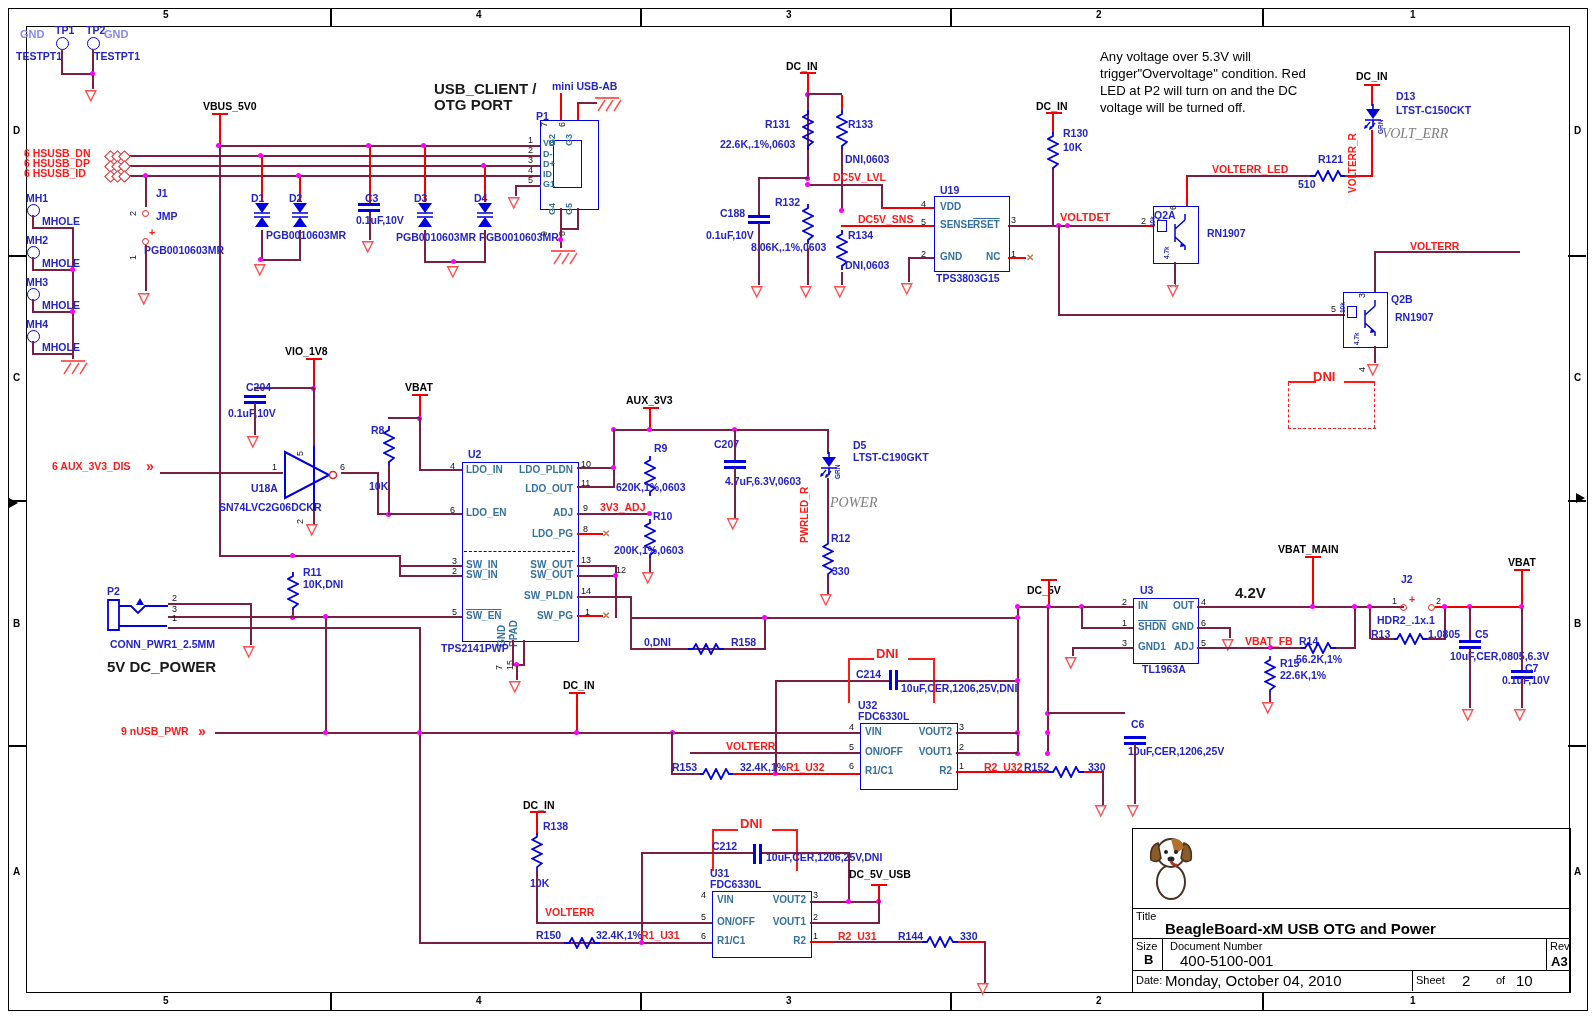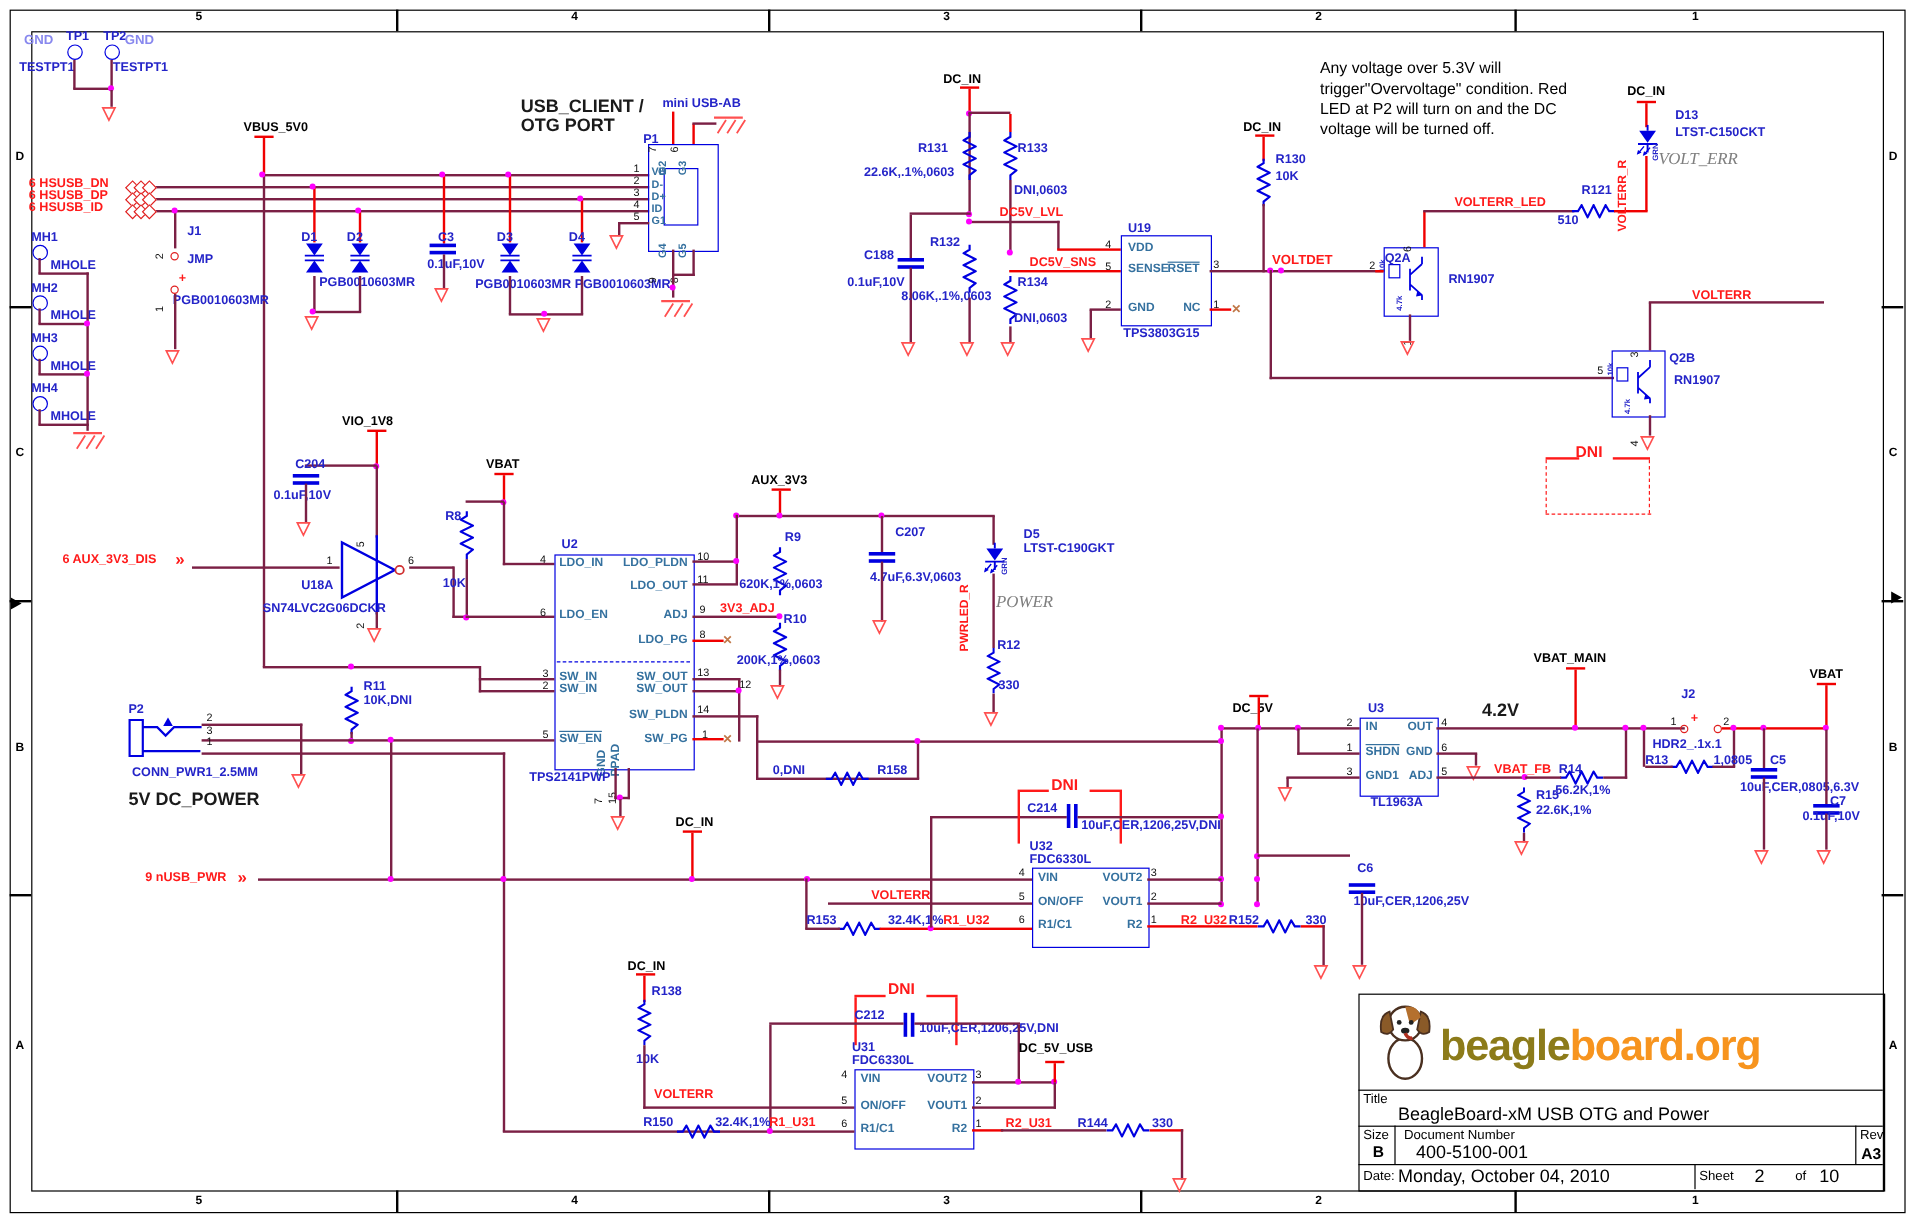--- a/index.html
+++ b/index.html
@@ -557,21 +557,21 @@
   <b class="nt" style="left:600px;top:501px">3V3_ADJ</b>
   <i class="w" style="left:577px;top:513px;width:73px;height:2px"></i>
     <i class="j" style="left:647px;top:511px"></i>
   <b class="cl" style="left:653px;top:510px">R10</b>
   <svg class="ab" style="left:644px;top:518px" width="12" height="42" viewBox="0 0 12 40">
       <polyline points="6,0 6,4 1,7 11,12 1,17 11,22 1,27 11,32 6,36 6,40" fill="none" stroke="#0000E0" stroke-width="1.8"></polyline>
     </svg>
   <b class="cl" style="left:614px;top:544px">200K,1%,0603</b>
   <i class="w" style="left:649px;top:558px;width:2px;height:14px"></i>
   <b class="gnd" style="left:642px;top:570px">▽</b>
-  <b class="cl" style="left:746px;top:438px">C207</b>
+  <b class="cl" style="left:714px;top:438px">C207</b>
   <i class="w" style="left:734px;top:430px;width:2px;height:30px"></i>
   <i class="cp" style="left:724px;top:460px"></i>
     <i class="cp" style="left:724px;top:466px"></i>
   <b class="cl" style="left:725px;top:475px">4.7uF,6.3V,0603</b>
   <i class="w" style="left:734px;top:468px;width:2px;height:50px"></i>
   <b class="gnd" style="left:727px;top:516px">▽</b>
   <i class="w" style="left:827px;top:430px;width:2px;height:24px"></i>
   <svg class="ab" style="left:818px;top:452px" width="22" height="28" viewBox="0 0 22 28">
       <path d="M4,5 L18,5 L11,15 Z" fill="#0000E0"></path>
       <path d="M3,16 h16 M11,0 v5 M11,16 v7" stroke="#0000E0" stroke-width="1.6"></path>
@@ -854,23 +854,22 @@
     <ellipse cx="25" cy="48" rx="14" ry="17" fill="#fff" stroke="#4A3020" stroke-width="2"></ellipse>
     <circle cx="25" cy="19" r="14" fill="#fff" stroke="#4A3020" stroke-width="2"></circle>
     <path d="M12,9 q-9,3 -7,17 q6,4 10,-2 z" fill="#8A5A28" stroke="#4A3020" stroke-width="1.5"></path>
     <path d="M38,9 q9,3 7,17 q-6,4 -10,-2 z" fill="#8A5A28" stroke="#4A3020" stroke-width="1.5"></path>
     <path d="M25,5 q11,-2 13,9 l-9,6 z" fill="#B4702E"></path>
     <circle cx="20" cy="18" r="2" fill="#222"></circle>
       <circle cx="30" cy="18" r="2" fill="#222"></circle>
     <ellipse cx="25" cy="25" rx="3.5" ry="2.5" fill="#222"></ellipse>
     <path d="M25,27 q2,5 6,4" stroke="#B03020" stroke-width="3" fill="none"></path>
   </svg>
-  <b style="left:1200px;top:850px;font-size:36px;font-weight:bold;color:#8C7B1A;letter-spacing:-1px"><s style="position:static;display:inline;color:#8C7B1A">beagle</s><s style="position:static;display:inline;color:#F7941E">board</s><s style="position:static;display:inline;color:#F7941E">.org</s></b>
   <b class="tbt" style="left:1136px;top:910px">Title</b>
-  <b style="left:1165px;top:920px;font-size:15px;color:#000;font-weight:normal">BeagleBoard-xM USB OTG and Power</b>
+  <b style="left:1165px;top:920px;font-size:15px;color:#000;font-weight:bold">BeagleBoard-xM USB OTG and Power</b>
   <b class="tbt" style="left:1136px;top:940px">Size</b>
   <b style="left:1144px;top:952px;font-size:13px;color:#000">B</b>
   <b class="tbt" style="left:1170px;top:940px">Document Number</b>
   <b style="left:1180px;top:952px;font-size:15px;color:#000;font-weight:normal">400-5100-001</b>
   <b class="tbt" style="left:1550px;top:940px">Rev</b>
   <b style="left:1551px;top:954px;font-size:13px;color:#000">A3</b>
   <b class="tbt" style="left:1136px;top:974px">Date:</b>
   <b style="left:1165px;top:972px;font-size:15px;color:#000;font-weight:normal">Monday, October 04, 2010</b>
   <b class="tbt" style="left:1416px;top:974px">Sheet</b>
   <b style="left:1462px;top:972px;font-size:15px;color:#000;font-weight:normal">2</b>

